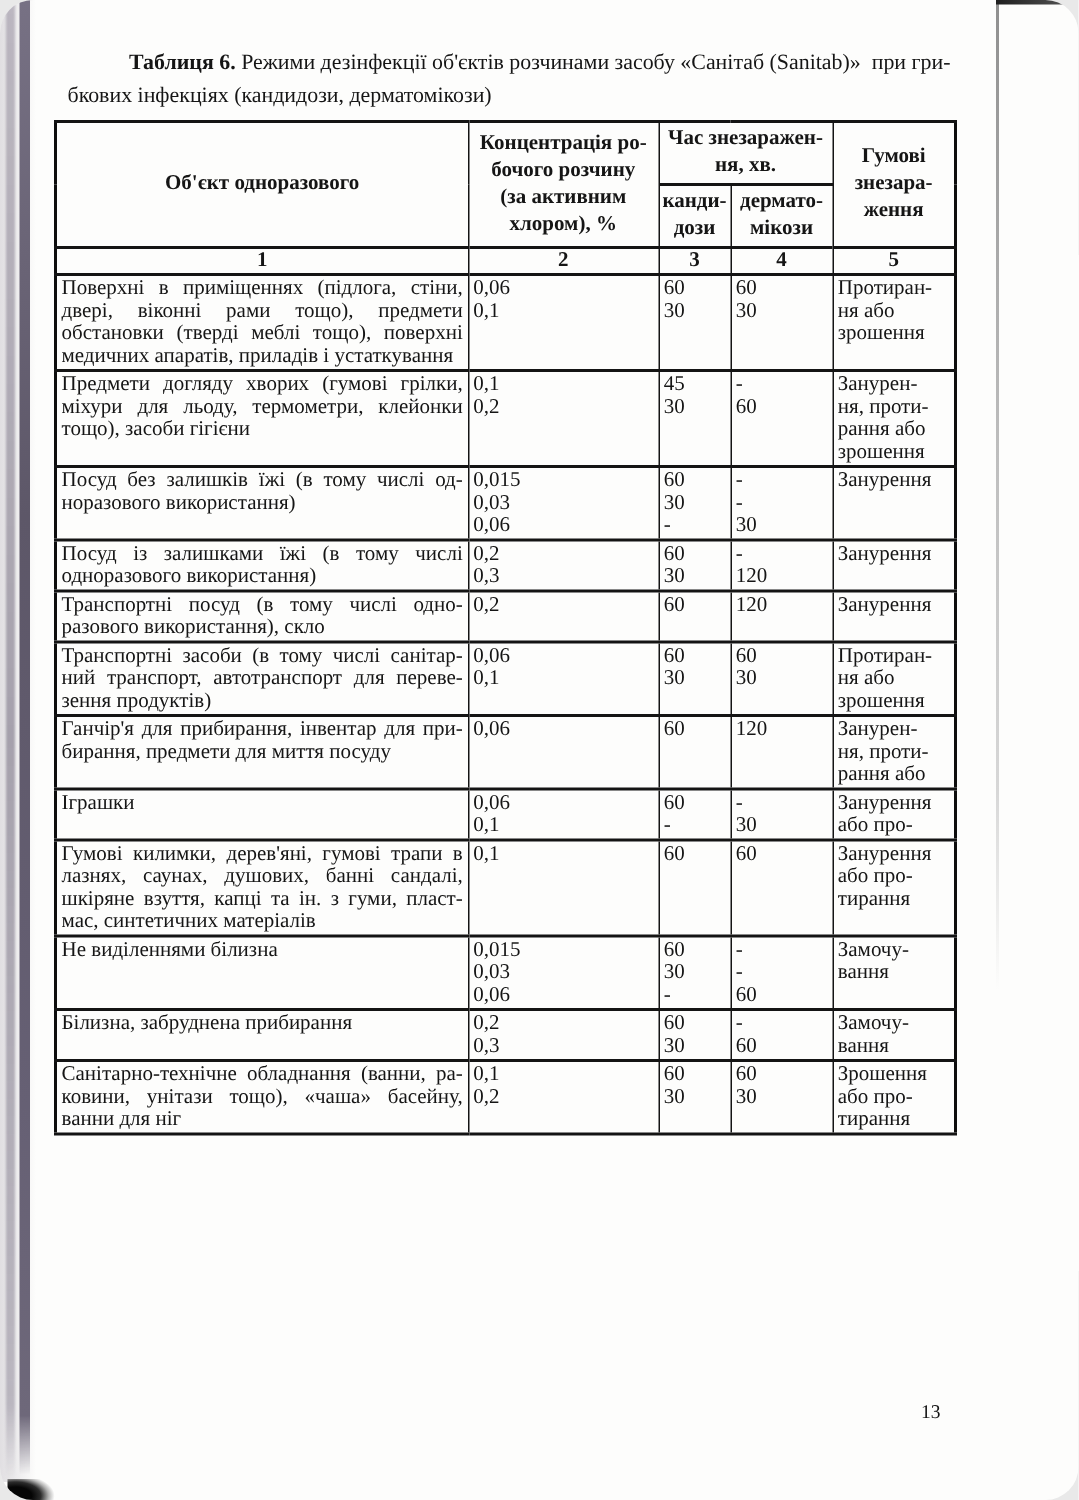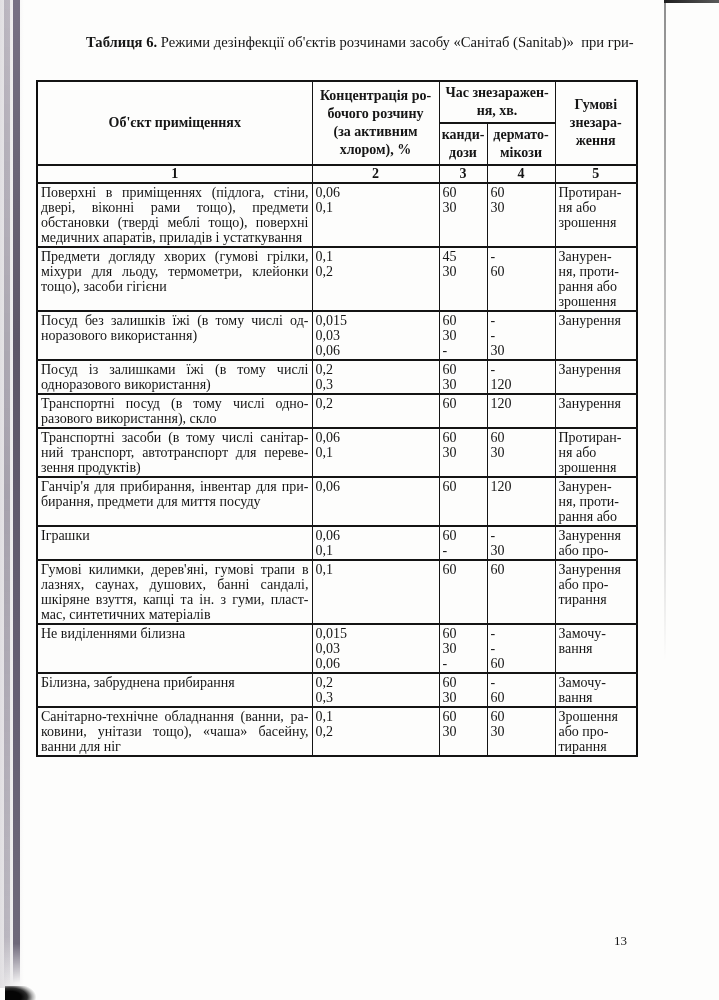--- a/index.html
+++ b/index.html
@@ -5,20 +5,21 @@
   html,body { margin:0; padding:0; }
   body { background:#e9e9e9; }
   .page {
     position:relative;
     width:719px; height:1000px;
     margin:0 auto;
     background:#fdfdfc;
     overflow:hidden;
     font-family:"Liberation Serif", serif;
     color:#151515;
+    border-radius:22px;
   }
 
   
   .gutter-wash {
     position:absolute; left:0; top:0; width:24px; height:988px;
     background:linear-gradient(to right, rgba(190,186,194,0.45), rgba(205,202,208,0.25) 60%, rgba(255,255,255,0));
   }
   .gutter-strip-light {
     position:absolute; left:4px; top:0; width:6px; height:986px;
     background:linear-gradient(to bottom, rgba(150,143,158,0.55), rgba(130,124,140,0.65) 50%, rgba(140,134,150,0.5) 95%, rgba(140,134,150,0));
@@ -111,33 +112,33 @@
 
 <div class="page">
 
   <div class="gutter-wash"></div>
   <div class="gutter-strip-light"></div>
   <div class="gutter-strip-dark"></div>
   <div class="ink-blob"></div>
   <div class="edge-vline"></div>
   <div class="edge-topbar"></div>
 
-  <div class="title"><b>Таблиця 6.</b><span> Режими дезінфекції об'єктів розчинами засобу «Санітаб (Sanitab)»  при гри-</span><br></div>
+  <div class="title"><b>Таблиця 6.</b><span> Режими дезінфекції об'єктів розчинами засобу «Санітаб (Sanitab)»  при гри-</span><br><span>бкових інфекціях (кандидози, дерматомікози)</span></div>
 
   <table class="dis">
     <colgroup>
       <col class="c1">
         <col class="c2">
         <col class="c3">
         <col class="c4">
         <col class="c5">
     </colgroup>
     <tbody>
       <tr>
-        <th rowspan="2">Об'єкт приміщеннях</th>
+        <th rowspan="2">Об'єкт одноразового</th>
         <th rowspan="2">Концентрація ро-
 бочого розчину
 (за активним
 хлором), %</th>
         <th colspan="2">Час знезаражен-
 ня, хв.</th>
         <th rowspan="2">Гумові
 знезара-
 ження</th>
       </tr>

